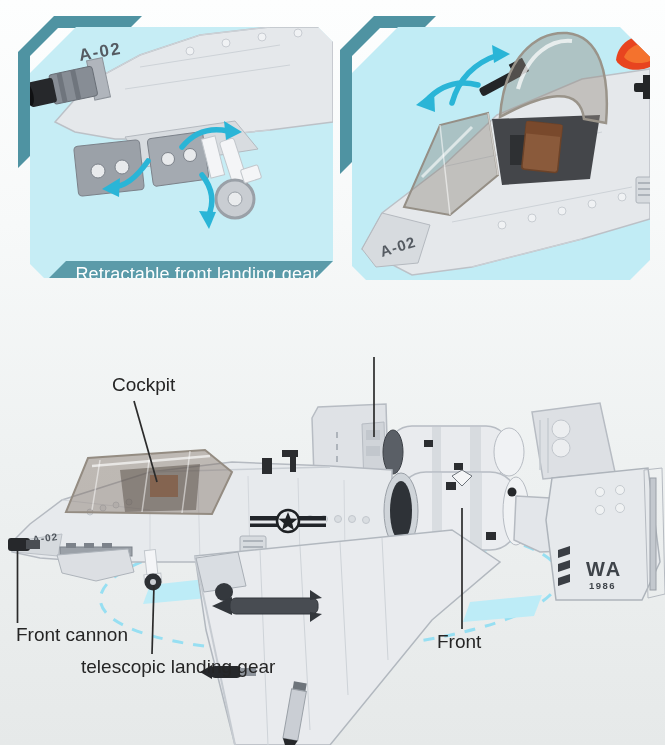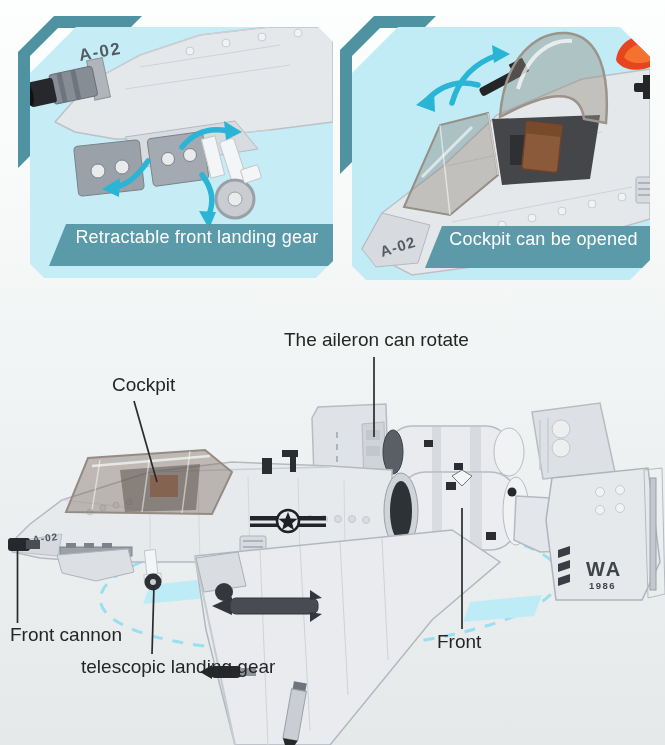--- a/index.html
+++ b/index.html
@@ -15,36 +15,36 @@
     clip-path:polygon(36px 0,124px 0,112px 12px,40px 12px,12px 40px,12px 140px,0 152px,0 36px);}
   .bracket-right{left:340px;top:16px;width:104px;height:158px;
     clip-path:polygon(34px 0,96px 0,84px 12px,40px 12px,12px 40px,12px 146px,0 158px,0 34px);}
   .panel{position:absolute;overflow:hidden;background:#c6edf5;}
   .panel-left{left:30px;top:27px;width:303px;height:251px;
     clip-path:polygon(46px 0,calc(100% - 15px) 0,100% 15px,100% calc(100% - 17px),calc(100% - 17px) 100%,14px 100%,0 calc(100% - 14px),0 46px);}
   .panel-right{left:352px;top:27px;width:298px;height:253px;background:#c1ecf5;
     clip-path:polygon(46px 0,calc(100% - 30px) 0,100% 30px,100% calc(100% - 20px),calc(100% - 20px) 100%,14px 100%,0 calc(100% - 14px),0 46px);}
   .panel svg{position:absolute;left:0;top:0;}
   .caption{
-    position:absolute;bottom:12px;right:0;height:42px;line-height:27px;
+    position:absolute;bottom:0;right:0;height:17px;line-height:27px;
     background:rgba(86,151,165,.96);color:#fff;font-size:18px;letter-spacing:.2px;
     text-align:center;clip-path:polygon(17px 0,100% 0,100% 100%,0 100%);
     padding:0 10px 0 22px;white-space:nowrap;
   }
   .caption-left{left:19px;}
   .caption-right{left:73px;}
   
   .scene{position:absolute;left:0;top:300px;width:665px;height:445px;}
   .scene svg{position:absolute;left:0;top:0;}
   .callout{
     position:absolute;color:#252525;font-size:19px;white-space:nowrap;
   }
   .lbl-aileron{left:284px;top:29px;}
   .lbl-cockpit{left:112px;top:74px;}
-  .lbl-cannon{left:10px;top:324px;}
+  .lbl-cannon{left:16px;top:324px;}
   .lbl-gear{left:61px;top:356px;margin-left:20px;}
   .lbl-engine{left:437px;top:331px;}
 </style>
 </head>
 <body>
 
 <div class="stage">
 
   <div class="bracket bracket-left"></div>
   <section class="panel panel-left">
@@ -150,21 +150,20 @@
         <path d="M100,76 Q110,40 146,28"></path>
         <path d="M126,58 Q96,50 74,74"></path>
       </g>
       <g fill="#2ab5d7">
         <polygon points="140,18 158,27 142,36"></polygon>
         <polygon points="82,64 64,78 83,85"></polygon>
       </g>
 
       <text x="30" y="230" font-size="15" font-weight="bold" fill="#555b62" letter-spacing="1" transform="rotate(-17 30 230)">A-02</text>
     </svg>
-    <div class="caption caption-right">Cockpit can be opened</div>
   </section>
 
   <section class="scene">
     <svg width="665" height="445" viewBox="0 0 665 445">
 
       <ellipse cx="330" cy="288" rx="230" ry="62" transform="rotate(-3 330 288)" fill="none" stroke="#97dff2" stroke-width="3" stroke-dasharray="11 10"></ellipse>
 
       <g fill="#bdecf7">
         <polygon points="150,285 215,278 208,298 143,304"></polygon>
         <polygon points="400,258 487,250 478,276 392,283"></polygon>
@@ -325,19 +324,18 @@
 
       <g stroke="#2b2b2b" stroke-width="1.7">
         <line x1="374" y1="57" x2="374" y2="137"></line>
         <line x1="134" y1="101" x2="157" y2="182"></line>
         <line x1="17.5" y1="251" x2="17.5" y2="323"></line>
         <line x1="154" y1="285" x2="152" y2="354"></line>
         <line x1="462" y1="208" x2="462" y2="329"></line>
       </g>
     </svg>
 
-    <div class="callout lbl-aileron">The aileron can rotate</div>
     <div class="callout lbl-cockpit">Cockpit</div>
     <div class="callout lbl-cannon">Front cannon</div>
     <div class="callout lbl-gear">telescopic landing gear</div>
     <div class="callout lbl-engine">Front</div>
   </section>
 </div>
 
 </body></html>

